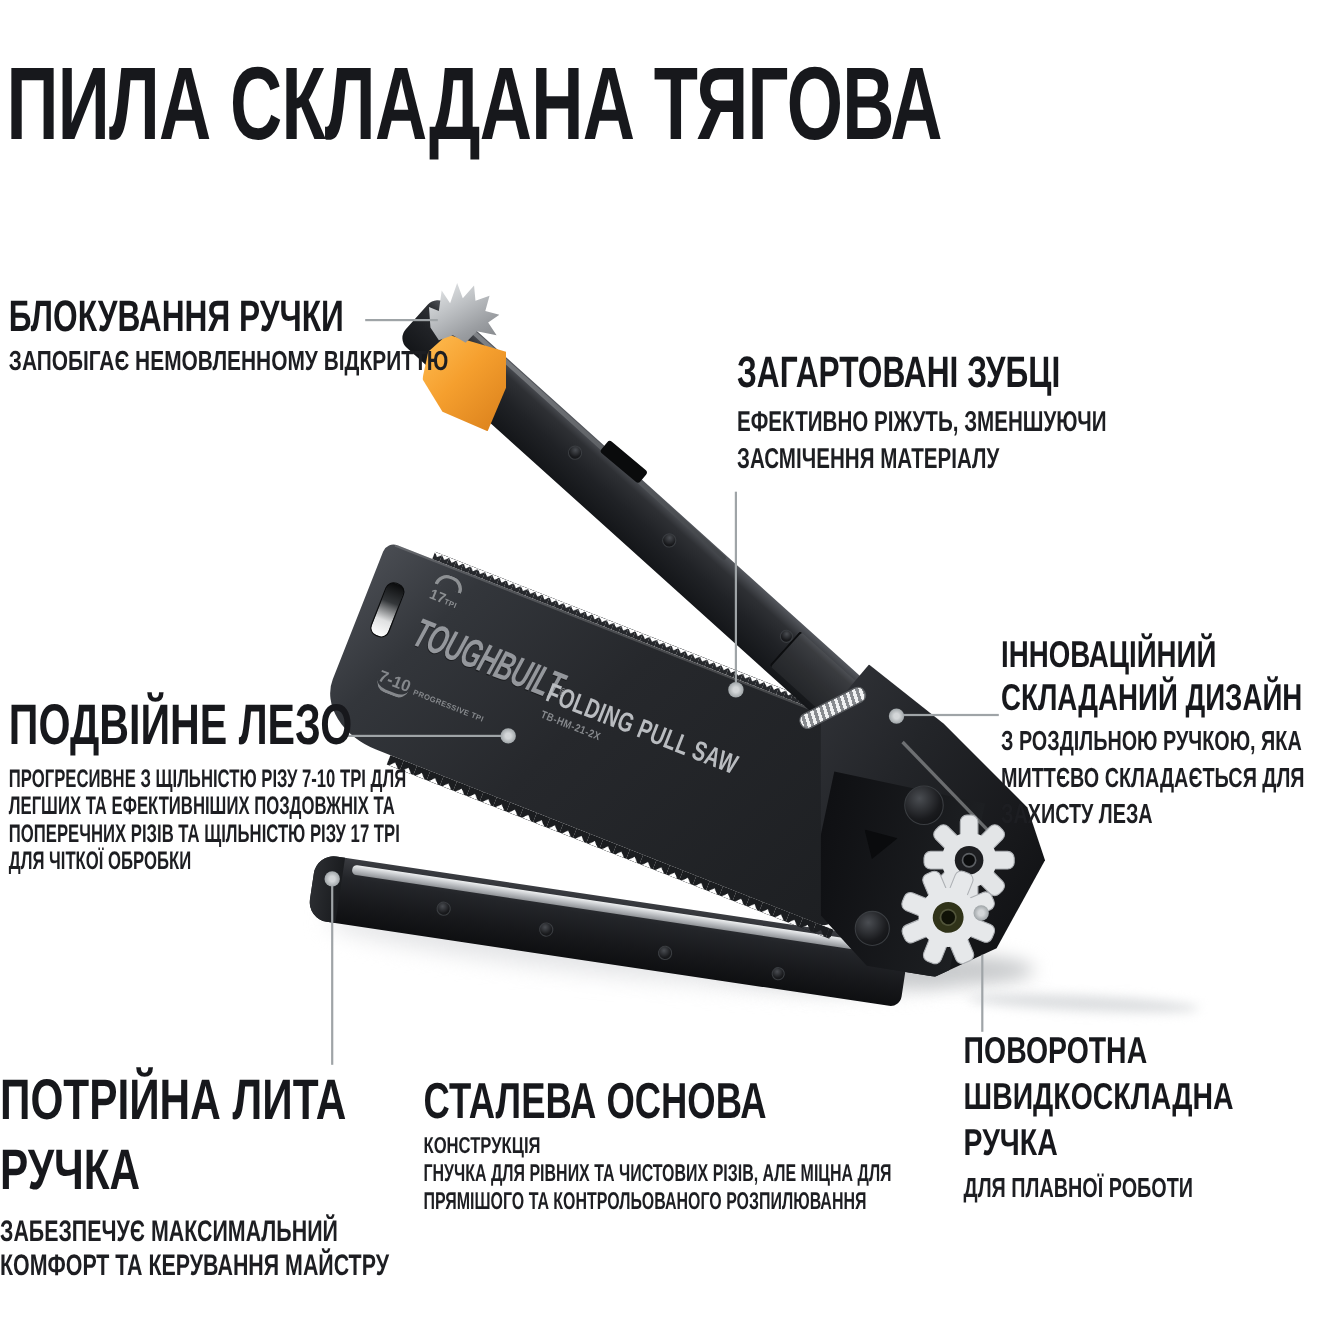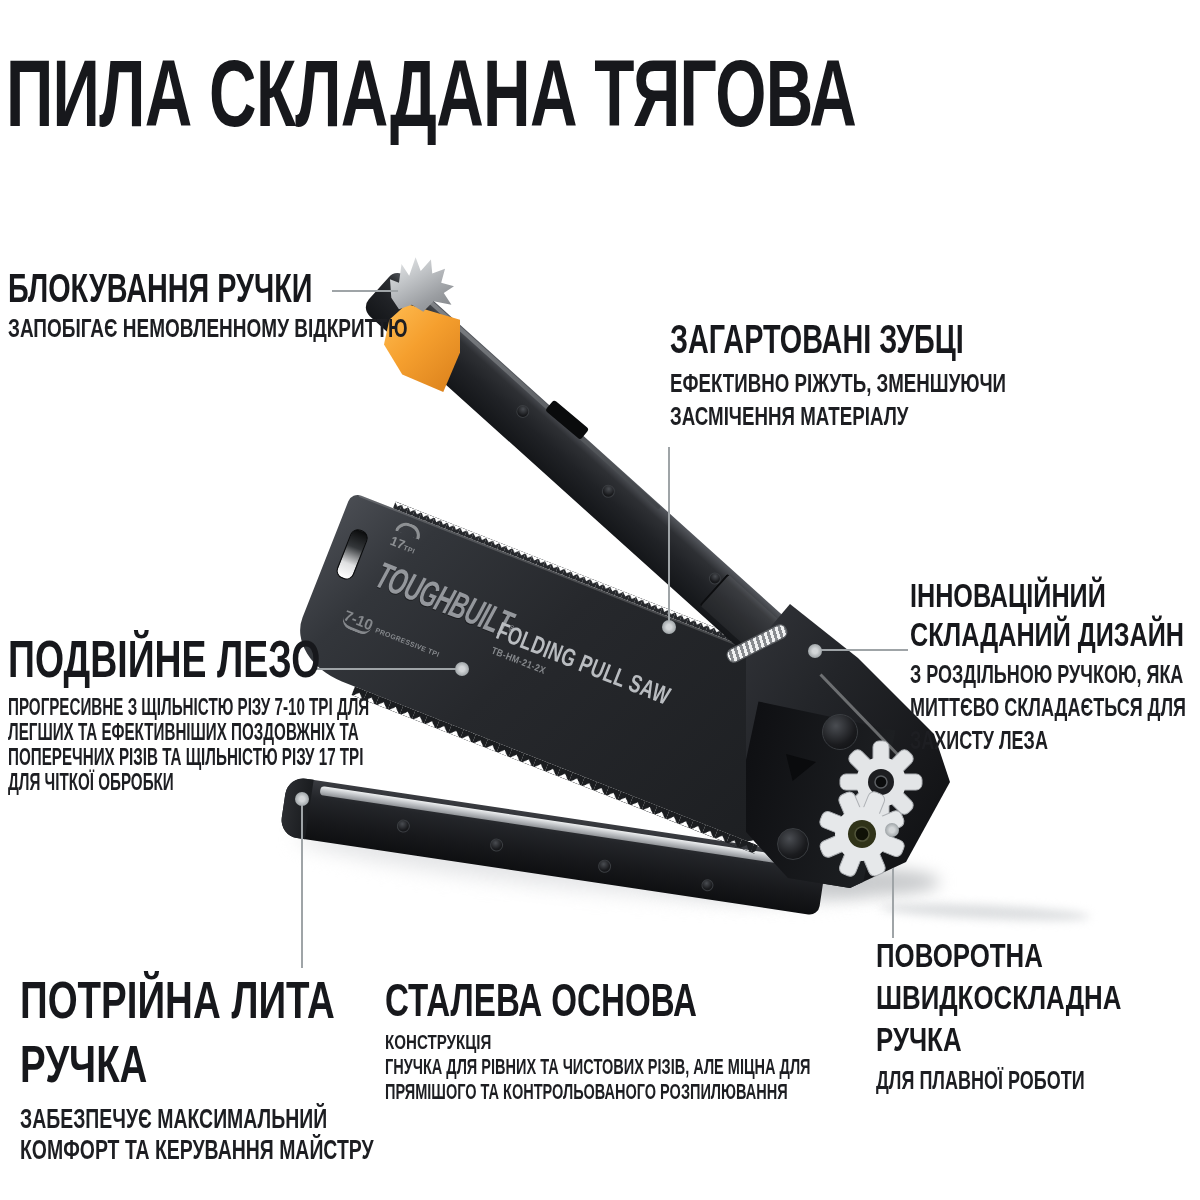--- a/index.html
+++ b/index.html
@@ -205,21 +205,21 @@
   </div>
 
   <div class="tblock" style="left:8px;top:630px;">
     <div class="cond ink" style="font-size:52px;line-height:58px;transform:scaleX(.72);">ПОДВІЙНЕ ЛЕЗО</div>
     <div class="cond sub" style="font-size:23px;line-height:25px;transform:scaleX(.66);margin-top:7px;">ПРОГРЕСИВНЕ З ЩІЛЬНІСТЮ РІЗУ 7-10 ТРІ ДЛЯ</div>
     <div class="cond sub" style="font-size:23px;line-height:25px;transform:scaleX(.66);">ЛЕГШИХ ТА ЕФЕКТИВНІШИХ ПОЗДОВЖНІХ ТА</div>
     <div class="cond sub" style="font-size:23px;line-height:25px;transform:scaleX(.66);">ПОПЕРЕЧНИХ РІЗІВ ТА ЩІЛЬНІСТЮ РІЗУ 17 ТРІ</div>
     <div class="cond sub" style="font-size:23px;line-height:25px;transform:scaleX(.66);">ДЛЯ ЧІТКОЇ ОБРОБКИ</div>
   </div>
 
-  <div class="tblock" style="left:20px;top:968px;">
+  <div class="tblock" style="left:0;top:968px;">
     <div class="cond ink" style="font-size:52px;line-height:64px;transform:scaleX(.74);">ПОТРІЙНА ЛИТА</div>
     <div class="cond ink" style="font-size:52px;line-height:64px;transform:scaleX(.74);">РУЧКА</div>
     <div class="cond sub" style="font-size:27px;line-height:31px;transform:scaleX(.72);margin-top:8px;">ЗАБЕЗПЕЧУЄ МАКСИМАЛЬНИЙ</div>
     <div class="cond sub" style="font-size:27px;line-height:31px;transform:scaleX(.72);">КОМФОРТ ТА КЕРУВАННЯ МАЙСТРУ</div>
   </div>
 
   <div class="tblock" style="left:385px;top:974px;">
     <div class="cond ink" style="font-size:46px;line-height:52px;transform:scaleX(.72);">СТАЛЕВА ОСНОВА</div>
     <div class="cond sub" style="font-size:21px;line-height:24px;transform:scaleX(.72);margin-top:4px;">КОНСТРУКЦІЯ</div>
     <div class="cond sub" style="font-size:22px;line-height:25px;transform:scaleX(.66);">ГНУЧКА ДЛЯ РІВНИХ ТА ЧИСТОВИХ РІЗІВ, АЛЕ МІЦНА ДЛЯ</div>

